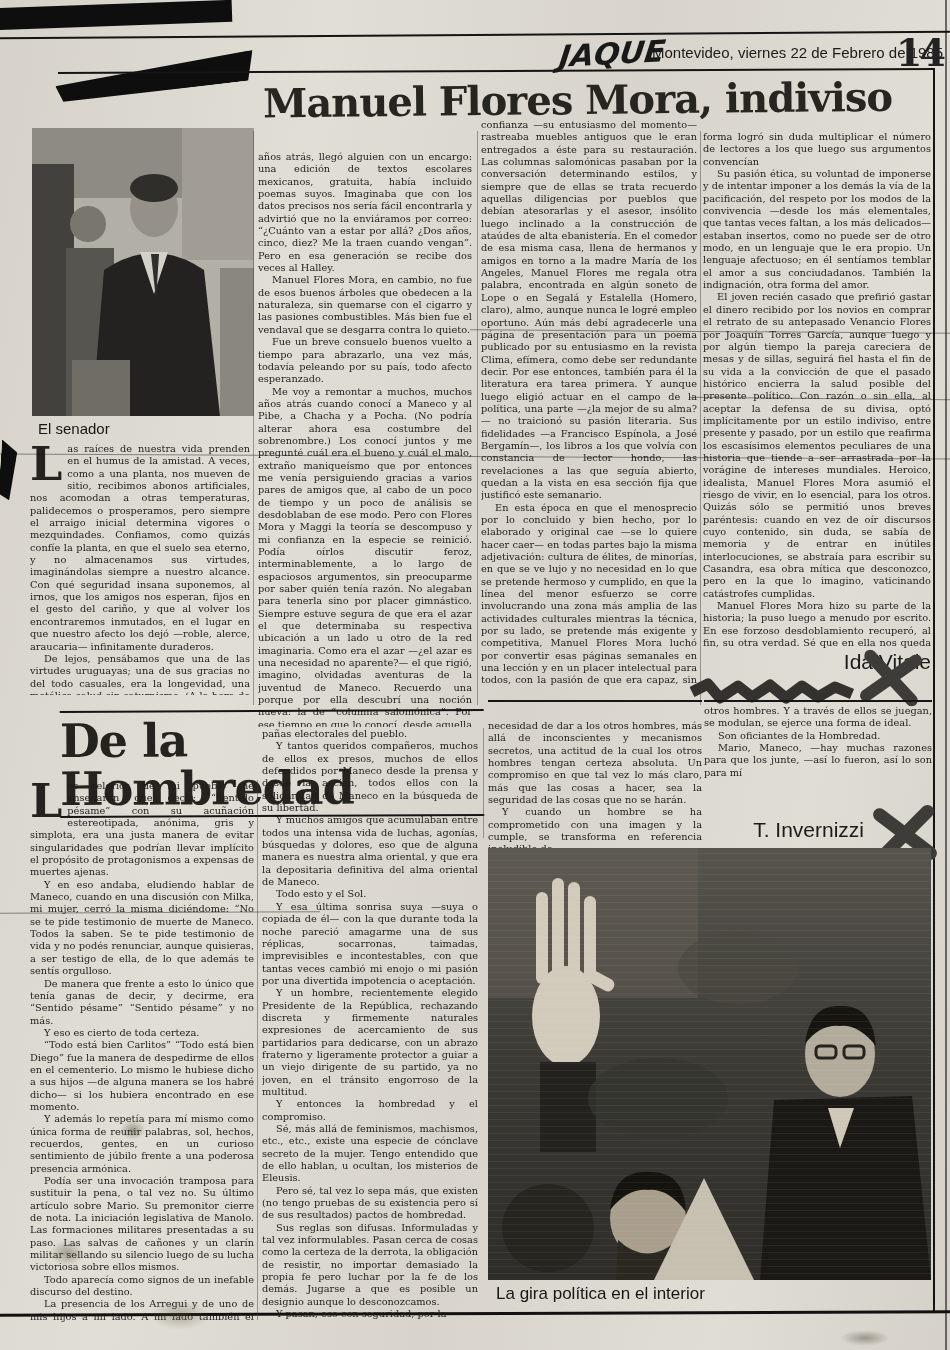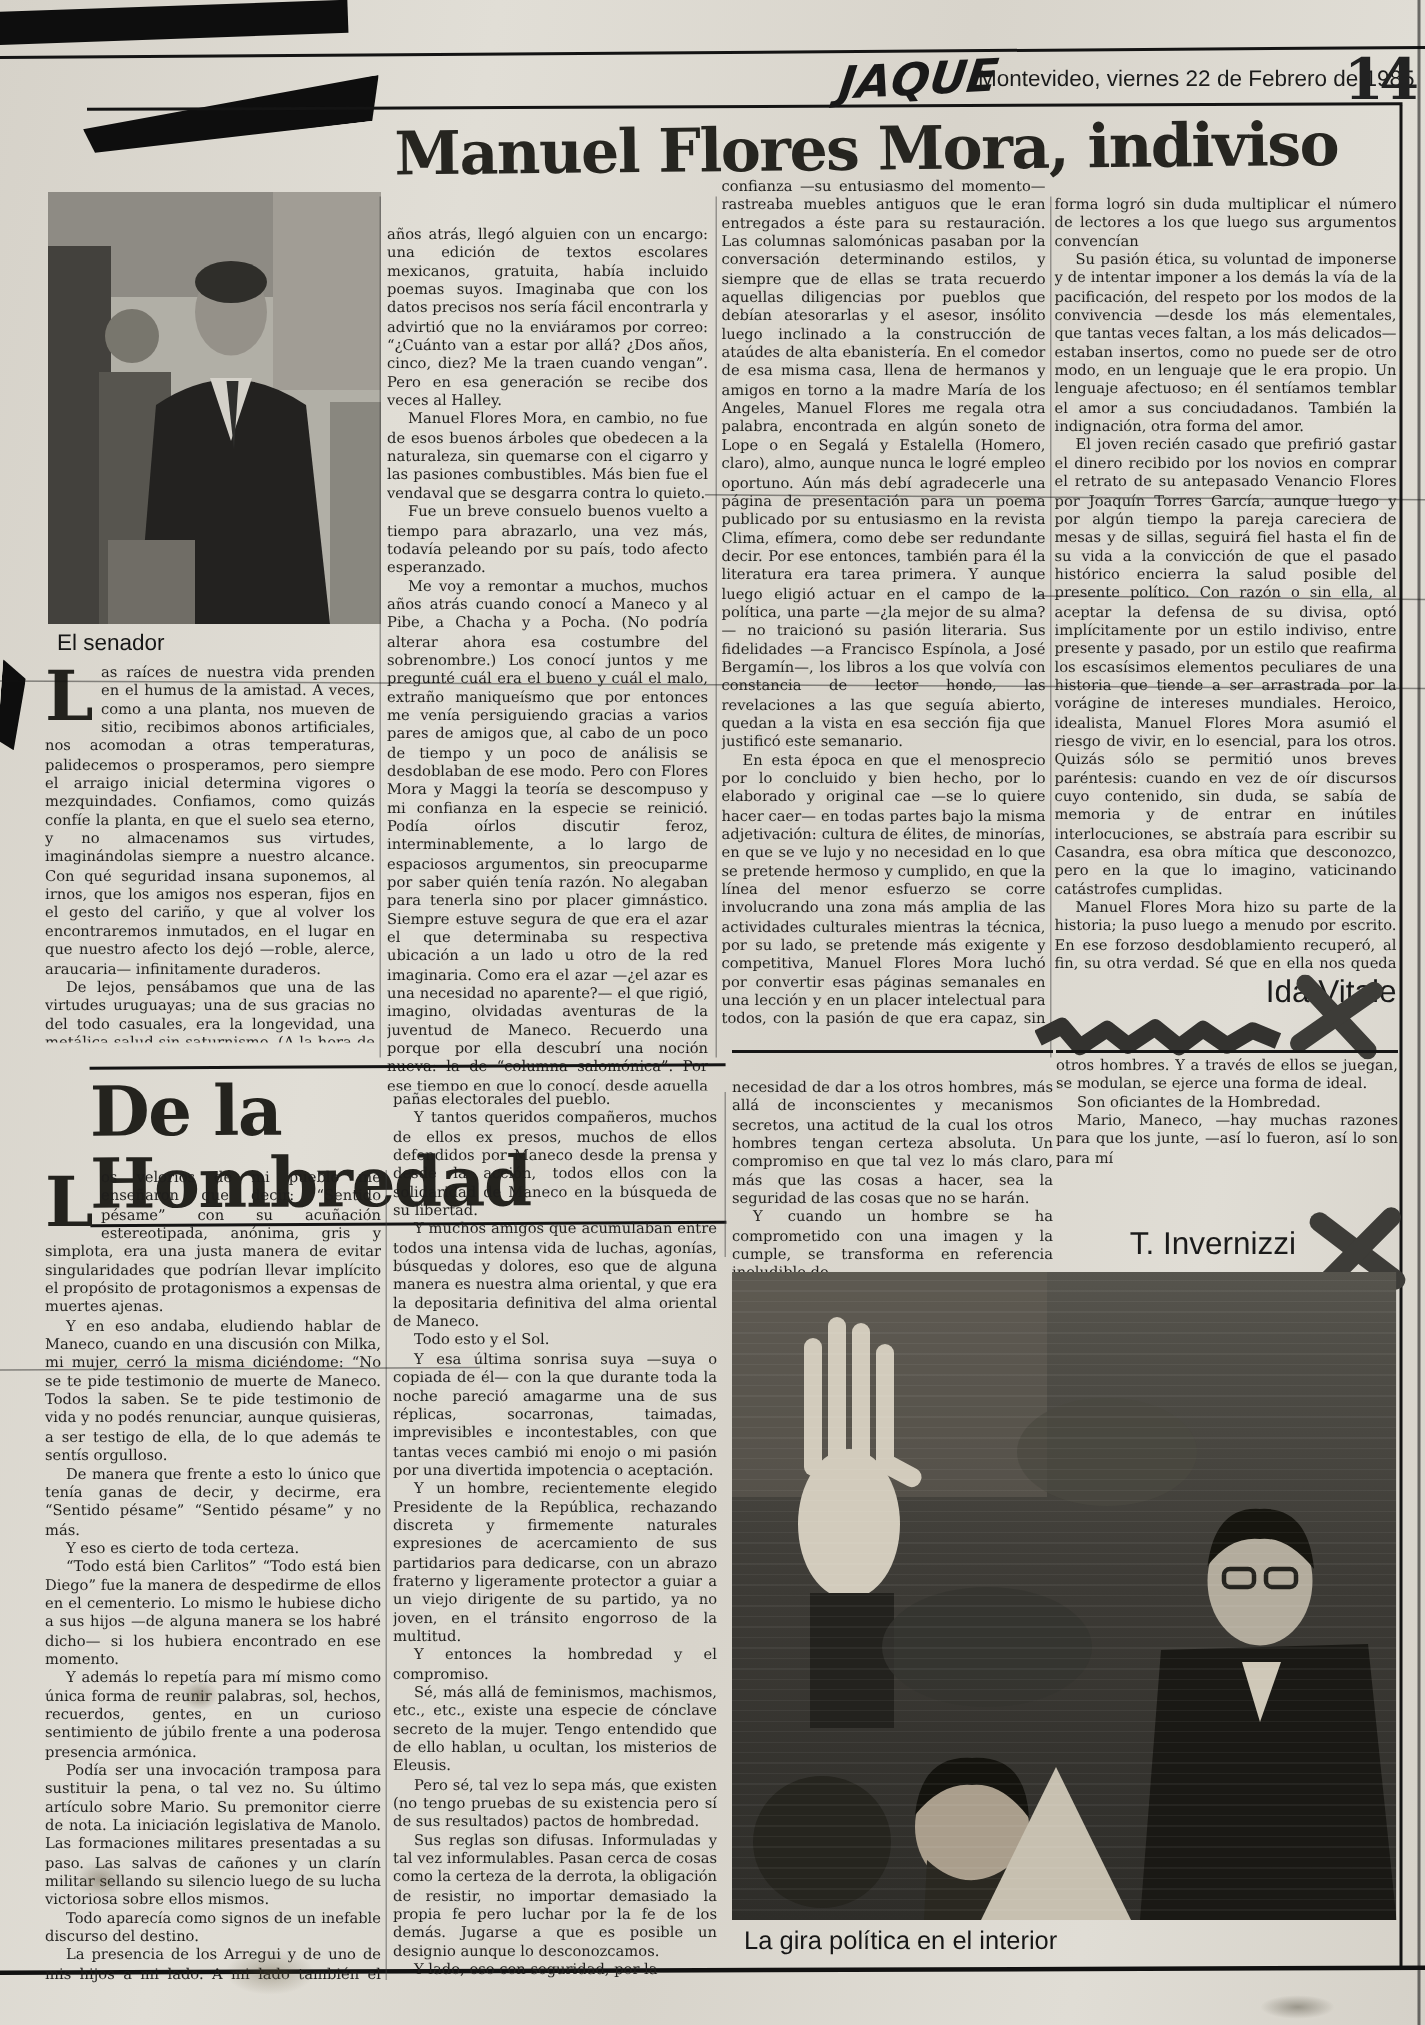--- a/index.html
+++ b/index.html
@@ -153,21 +153,21 @@
       <p>pañas electorales del pueblo.</p>
       <p>Y tantos queridos compañeros, muchos de ellos ex presos, muchos de ellos defendidos por Maneco desde la prensa y desde la acción, todos ellos con la solidaridad de Maneco en la búsqueda de su libertad.</p>
       <p>Y muchos amigos que acumulaban entre todos una intensa vida de luchas, agonías, búsquedas y dolores, eso que de alguna manera es nuestra alma oriental, y que era la depositaria definitiva del alma oriental de Maneco.</p>
       <p>Todo esto y el Sol.</p>
       <p>Y esa última sonrisa suya —suya o copiada de él— con la que durante toda la noche pareció amagarme una de sus réplicas, socarronas, taimadas, imprevisibles e incontestables, con que tantas veces cambió mi enojo o mi pasión por una divertida impotencia o aceptación.</p>
       <p>Y un hombre, recientemente elegido Presidente de la República, rechazando discreta y firmemente naturales expresiones de acercamiento de sus partidarios para dedicarse, con un abrazo fraterno y ligeramente protector a guiar a un viejo dirigente de su partido, ya no joven, en el tránsito engorroso de la multitud.</p>
       <p>Y entonces la hombredad y el compromiso.</p>
       <p>Sé, más allá de feminismos, machismos, etc., etc., existe una especie de cónclave secreto de la mujer. Tengo entendido que de ello hablan, u ocultan, los misterios de Eleusis.</p>
       <p>Pero sé, tal vez lo sepa más, que existen (no tengo pruebas de su existencia pero sí de sus resultados) pactos de hombredad.</p>
       <p>Sus reglas son difusas. Informuladas y tal vez informulables. Pasan cerca de cosas como la certeza de la derrota, la obligación de resistir, no importar demasiado la propia fe pero luchar por la fe de los demás. Jugarse a que es posible un designio aunque lo desconozcamos.</p>
-      <p>Y lado, eso con seguridad, por la</p>
+      <p>Y pasan, eso con seguridad, por la</p>
     </div>
   <div class="col a2c3 paras">
       <p>necesidad de dar a los otros hombres, más allá de inconscientes y mecanismos secretos, una actitud de la cual los otros hombres tengan certeza absoluta. Un compromiso en que tal vez lo más claro, más que las cosas a hacer, sea la seguridad de las cosas que no se harán.</p>
       <p>Y cuando un hombre se ha comprometido con una imagen y la cumple, se transforma en referencia ineludible de</p>
     </div>
   <div class="col a2c4 paras">
       <p>otros hombres. Y a través de ellos se juegan, se modulan, se ejerce una forma de ideal.</p>
       <p>Son oficiantes de la Hombredad.</p>
       <p>Mario, Maneco, —hay muchas razones para que los junte, —así lo fueron, así lo son para mí</p>
     </div>

